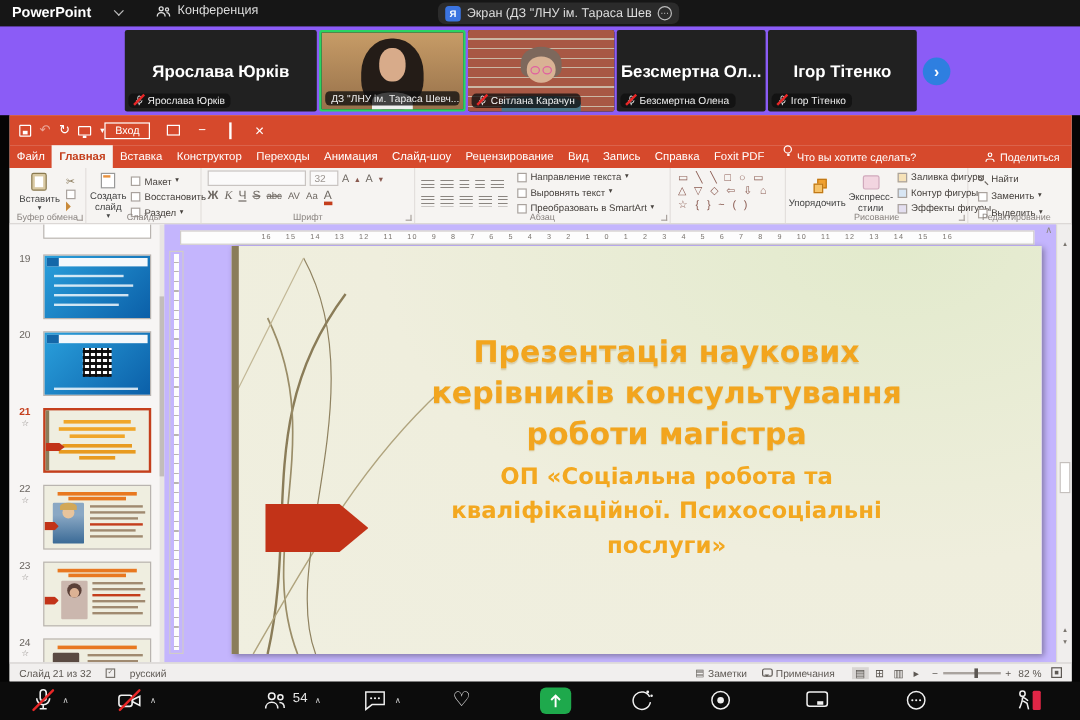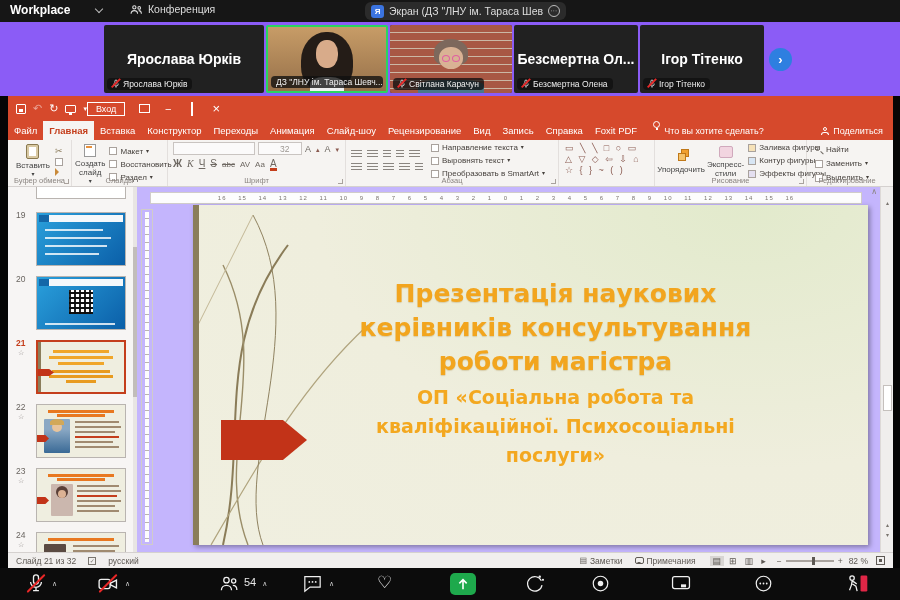--- a/index.html
+++ b/index.html
@@ -70,21 +70,21 @@
   .rlabel{position:absolute;bottom:1px;left:0;right:0;text-align:center;font-size:7.5px;color:#8a8480}
   .launcher{position:absolute;right:2px;bottom:2px;width:5px;height:5px;border-right:1px solid #a9a29d;border-bottom:1px solid #a9a29d}
   .bigbtn{display:flex;flex-direction:column;align-items:center;justify-content:flex-start;font-size:8px;color:#444;text-align:center;line-height:9px}.dim{color:#b3aca8}
   .clip{width:13px;height:15px;background:#d9c9a3;border:1px solid #8a7a50;border-radius:2px;position:relative;margin:2px 0 2px}
   .clip i{position:absolute;left:2px;top:2px;width:7px;height:9px;background:#fff}
   .slide-ic{width:12px;height:13px;background:#fff;border:1px solid #999;margin:2px 0 2px;position:relative}
   .slide-ic i{position:absolute;left:1px;top:1px;width:6px;height:2px;background:#e8913d}
   .minirow{display:flex;align-items:center;gap:3px;font-size:8px;color:#46413d;line-height:11px;white-space:nowrap}
   .sq{display:inline-block;width:8px;height:8px;border:1px solid #a9a29d;background:#fff;flex:0 0 auto}
   .ln{display:inline-block;width:11px;height:9px;background:repeating-linear-gradient(to bottom,#8a8580 0 1px,transparent 1px 3px)}
-  .fbox{height:13px;border:1px solid #c9c4c1;background:#fbfafa;color:#9d9792;font-size:8.5px;display:flex;align-items:center;padding:0 21px}
+  .fbox{height:13px;border:1px solid #c9c4c1;background:#fbfafa;color:#9d9792;font-size:8.5px;display:flex;align-items:center;padding:0 3px}
   .fmt{font-size:10px;color:#6e6862;display:flex;gap:5px;align-items:baseline;margin-top:3px}
   .shape-grid{font-size:9px;color:#8a5a50;line-height:11px;letter-spacing:2px;white-space:nowrap}
   .arr3{width:16px;height:14px;position:relative;margin:2px 0}
   .arr3 i{position:absolute;width:8px;height:8px;background:#f0a030;border:1px solid #c07818}
   .arr3 i:nth-child(2){left:5px;top:4px;background:#f6c36a}
   .qstyle{width:14px;height:12px;background:#f2d5e0;border:1px solid #d0a9bc;border-radius:2px;margin:2px 0}
   .mag{width:8px;height:8px;position:relative;flex:0 0 auto}
   .mag b{position:absolute;left:0;top:0;width:5px;height:5px;border:1.2px solid #6e6862;border-radius:50%}
   .mag i{position:absolute;right:0;bottom:0;width:3.5px;height:1.2px;background:#6e6862;transform:rotate(45deg)}
 
@@ -146,21 +146,21 @@
   .count{color:#e8e8e8;font-size:11px;margin:3px 0 0 4px}
   .share-btn{width:26px;height:22px;border-radius:5px;background:#1ea94c;display:flex;align-items:center;justify-content:center}
   .heart{color:#f0f0f0;font-size:17px;line-height:20px}
 </style>
 </head>
 <body>
 
 <div class="stage">
 
   <div class="topbar fx">
-    <span class="ws ab" style="left:10px;top:3px">Workplace</span>
+    <span class="ws ab" style="left:10px;top:3px">PowerPoint</span>
     <span class="caret ab" style="left:96px;top:6px"></span>
     <span class="ab fx" style="left:130px;top:3px;gap:5px">
       <svg width="13" height="11" viewBox="0 0 24 20">
           <g stroke="#ddd" stroke-width="2" fill="none">
             <circle cx="8" cy="6" r="3"></circle>
             <path d="M2 18c0-4 2.5-6 6-6s6 2 6 6"></path>
             <circle cx="17" cy="7" r="2.4"></circle>
             <path d="M16 12c3 0 5 2 5 6"></path>
           </g>
         </svg>

